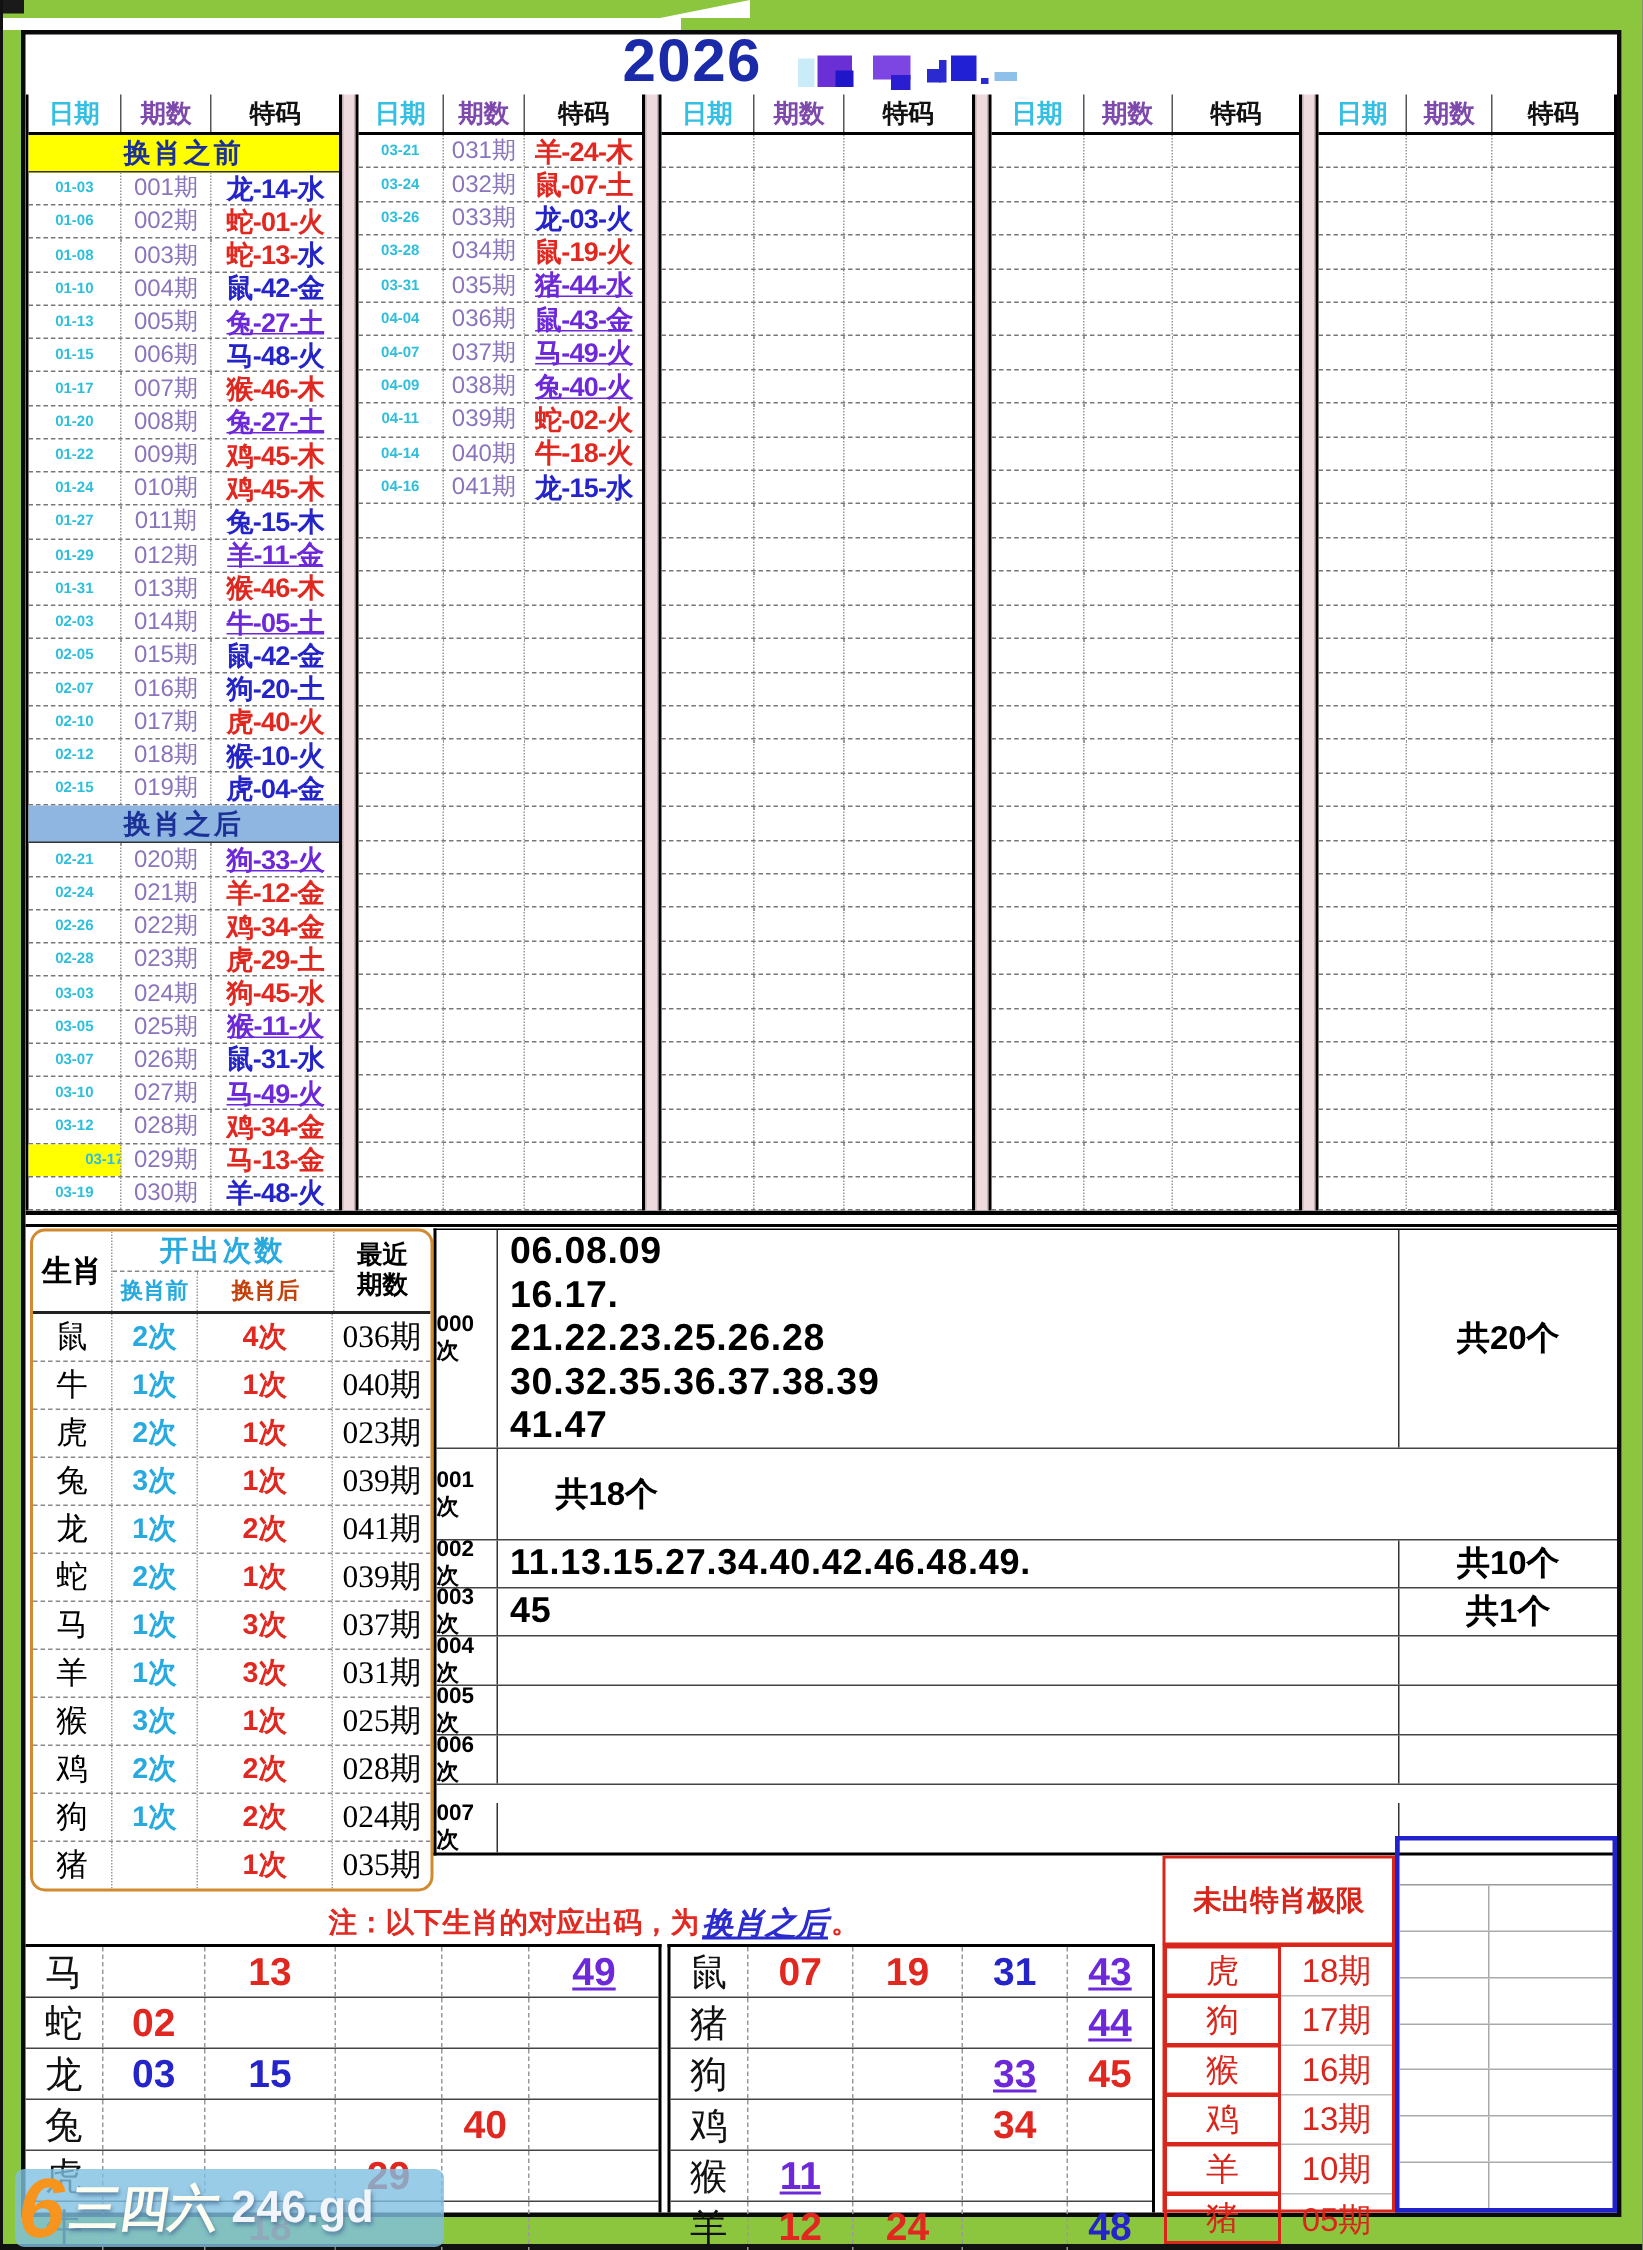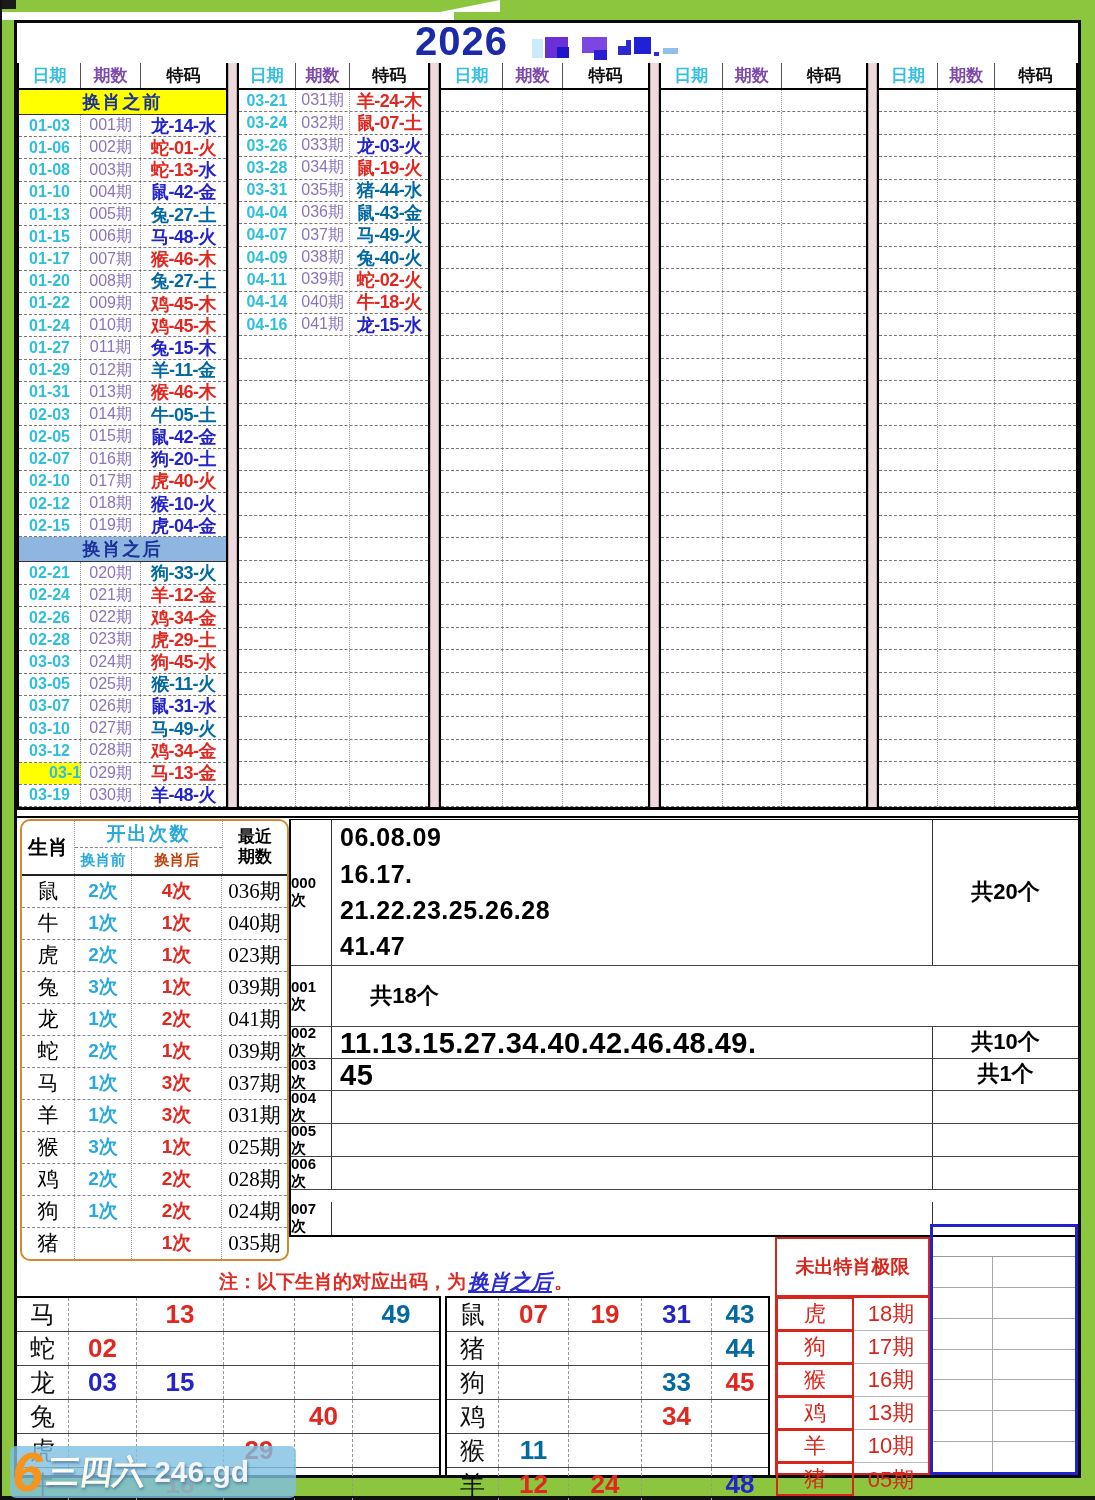--- a/index.html
+++ b/index.html
@@ -33,29 +33,29 @@
   .gh{display:flex;align-items:center;justify-content:center;font-size:17px;font-weight:700;}
   .gh.c-date{width:30%;color:#35bfe2;border-right:1px solid #555;}
   .gh.c-period{width:29%;color:#7d49ac;border-right:1px solid #555;}
   .gh.c-code{width:41%;color:#111;}
   .gbody{flex:1;display:flex;flex-direction:column;}
   .trow{flex:1 1 0;display:flex;border-bottom:1px dashed #777;min-height:0;}
   .td{display:flex;align-items:center;justify-content:center;overflow:hidden;white-space:nowrap;}
   .td:nth-child(1){width:30%;border-right:1px dotted #999;}
   .td:nth-child(2){width:29%;border-right:1px dotted #999;}
   .td:nth-child(3){width:41%;}
-  .td.date{color:#2fbfda;font-size:16px;font-weight:600;}
+  .td.date{color:#2fbfda;font-size:10px;font-weight:600;}
   .td.period{color:#8a74ba;font-size:16px;}
   .td.code{font-size:18px;font-weight:700;letter-spacing:-0.5px;}
   .td.hl{background:#ffff00;padding-left:40px;}
   .band{flex:0 0 23px;display:flex;align-items:center;justify-content:center;font-weight:700;
         font-size:18px;color:#1b3197;border-bottom:1px solid #333;letter-spacing:2px;}
   .band.yellow{background:#ffff00;}
   .band.blue{background:#8fb6e1;}
-  .c-b{color:#2424c8;} .c-r{color:#e02820;} .c-g{color:#0369a1;}
+  .c-b{color:#2424c8;} .c-r{color:#e02820;} .c-g{color:#6d28d9;text-decoration:underline;}
 
   
   #mid-topline{position:absolute;left:0;top:793px;width:1061px;height:0;border-top:2.5px solid #000;}
   #stats-box{position:absolute;left:3px;top:795.5px;width:269px;height:442px;border:2.5px solid #d28a2e;
              border-radius:10px;background:#fff;display:flex;flex-direction:column;overflow:hidden;}
   .stats-head{flex:0 0 55px;display:flex;border-bottom:2px solid #222;}
   .col-z{width:53px;} .col-b{width:57px;} .col-a{width:90px;} .col-r{flex:1;}
   .sh-z{display:flex;align-items:center;justify-content:center;font-size:20px;font-weight:700;border-right:1px dotted #999;}
   .sh-mid{display:flex;flex-direction:column;width:147px;}
   .sh-times{flex:1;display:flex;align-items:center;justify-content:center;color:#29aadf;font-weight:700;
@@ -78,21 +78,21 @@
   #counts{position:absolute;left:272px;top:795.5px;width:789px;height:418px;background:#fff;
           border-left:2px solid #000;border-top:1.5px solid #000;border-bottom:2px solid #000;
           display:flex;flex-direction:column;}
   .crow{display:flex;border-bottom:1px solid #444;}
   .crow:last-child{border-bottom:none;}
   .clabel{width:41px;display:flex;align-items:center;justify-content:center;font-size:15px;font-weight:600;
           border-right:1.5px solid #333;}
   .ccontent{flex:1;display:flex;flex-direction:column;border-right:1.5px solid #333;}
   .cline{flex:1;display:flex;align-items:center;padding-left:8px;font-weight:700;font-size:25px;letter-spacing:.5px;}
   .crow.split .cline:first-child{border-bottom:1px solid #333;}
-  .crow.big .cline{font-size:29px;}
+  .crow.big .cline{font-size:24px;}
   .ctotal{width:145px;display:flex;align-items:center;justify-content:center;font-size:22px;font-weight:600;}
 
   
   #note{position:absolute;left:0;top:1244px;width:758px;height:29px;display:flex;align-items:center;
         justify-content:center;font-size:19px;font-weight:700;color:#e02a22;}
   .note-link{color:#2b2bd0;font-style:italic;text-decoration:underline;margin:0 2px;font-size:21px;}
   #limit-title{position:absolute;left:758px;top:1213.5px;width:155px;height:60px;border:2.5px solid #d9261c;
                background:#fff;color:#d9261c;font-weight:700;font-size:19px;display:flex;align-items:center;
                justify-content:center;}
   #blue-box{position:absolute;left:913px;top:1201px;width:148px;height:251px;border:3px solid #2222cc;
@@ -1094,20 +1094,21 @@
         </div>
     </div>
 
     <div id="counts">
         <div class="crow" style="height: 157px;">
           <div class="clabel">000次</div>
           <div class="ccontent">
             <div class="cline">06.08.09</div>
             <div class="cline">16.17.</div>
             <div class="cline">21.22.23.25.26.28</div>
+            <div class="cline">30.32.35.36.37.38.39</div>
             <div class="cline">41.47</div>
           </div>
           <div class="ctotal">共20个</div>
         </div>
         <div class="crow split" style="height: 65px;">
           <div class="clabel">001次</div>
           <div class="ctotal">共18个</div>
         </div>
         <div class="crow big" style="height: 32px;">
           <div class="clabel">002次</div>

